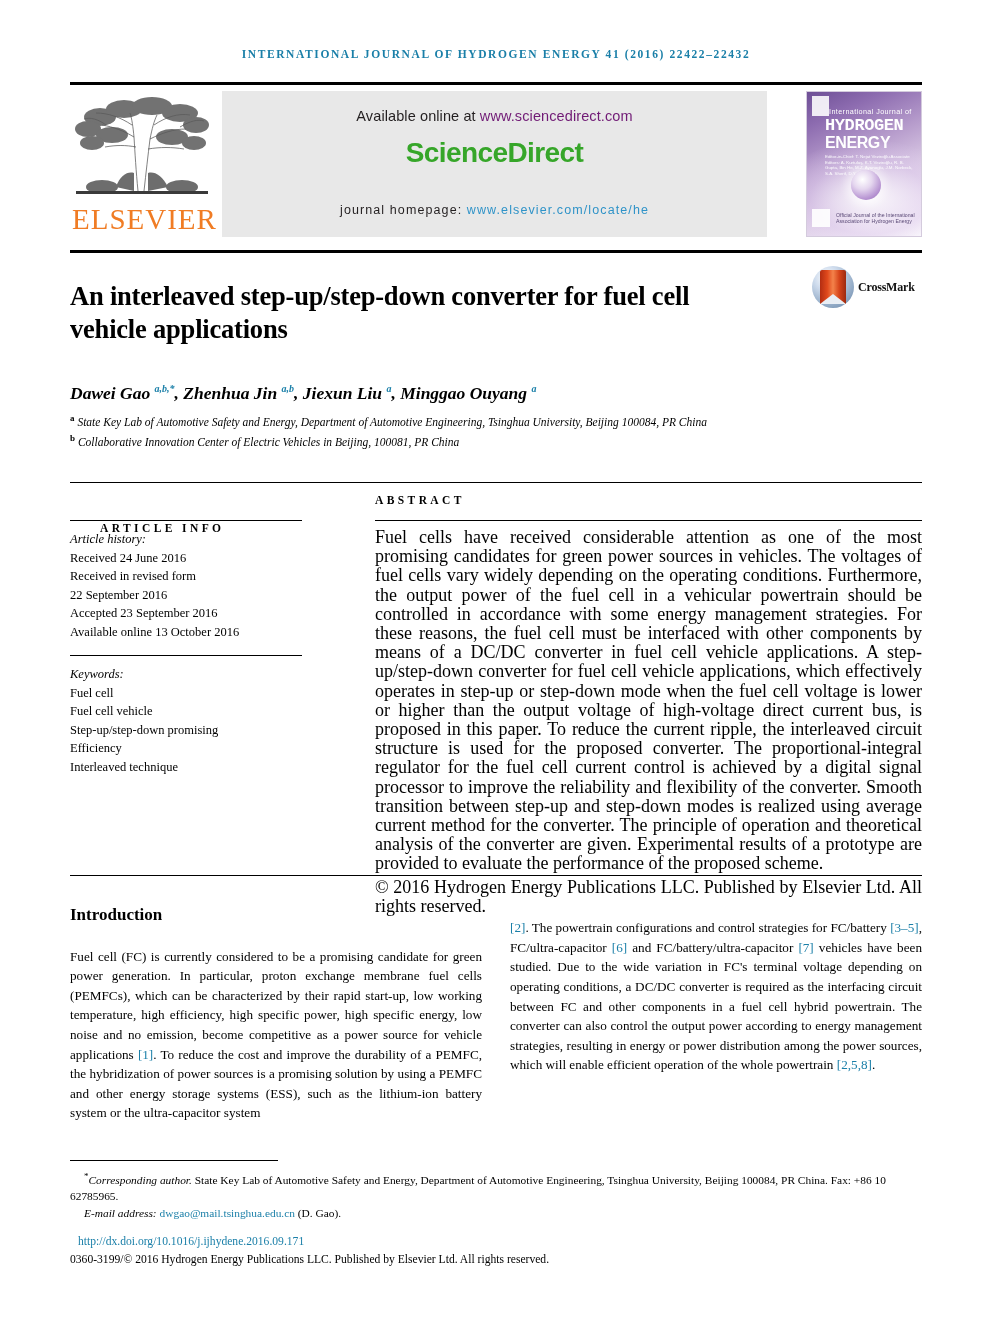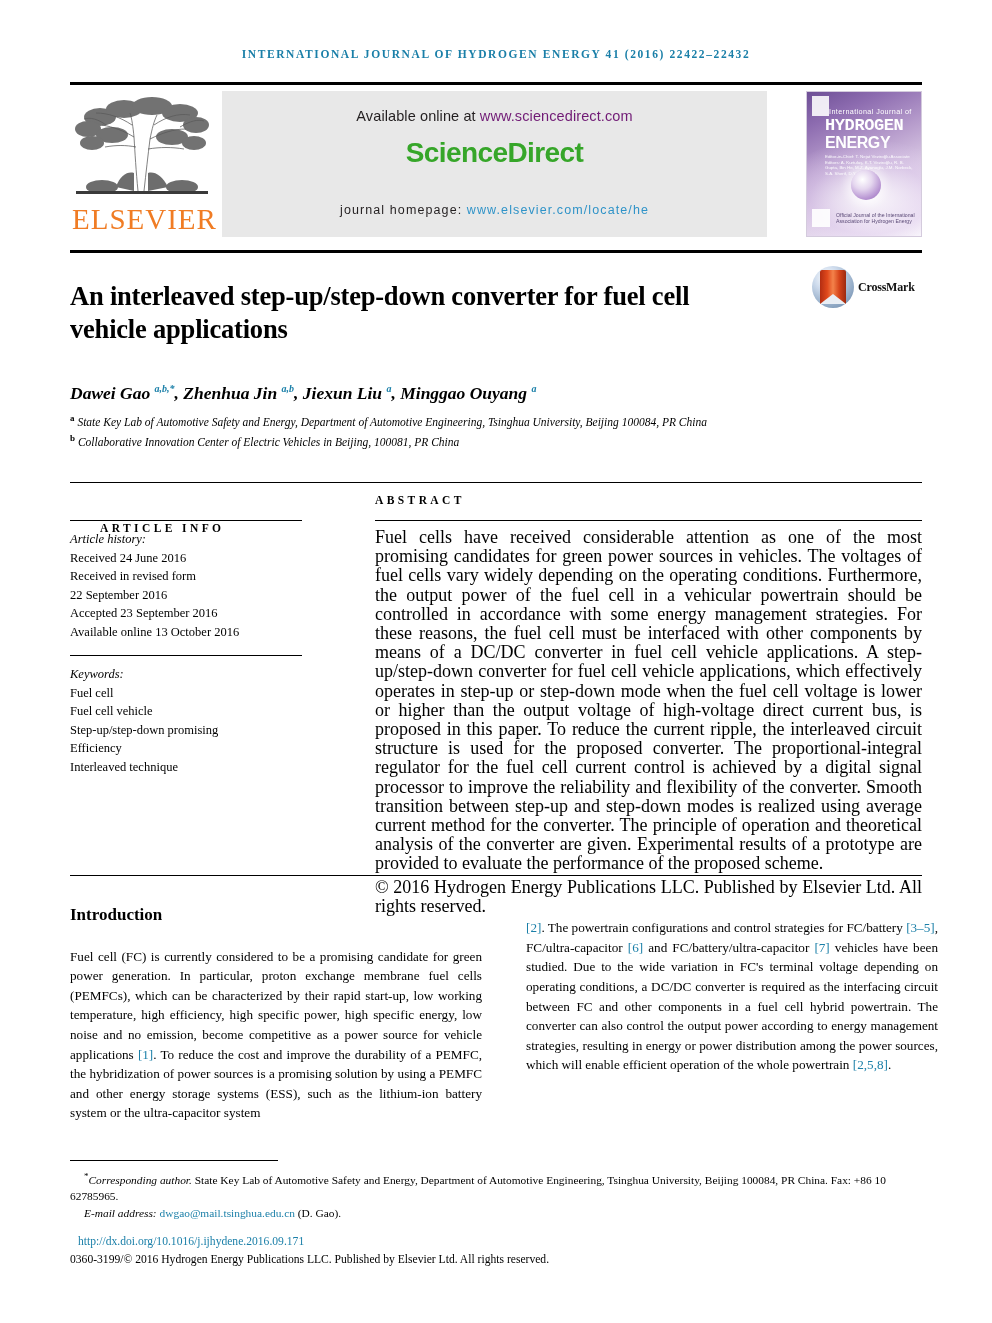--- a/index.html
+++ b/index.html
@@ -370,21 +370,21 @@
   .col {
     position: absolute;
     top: 905px;
     width: 412px;
     font-family: "Liberation Serif", serif;
     font-size: 13.2px;
     line-height: 19.6px;
     text-align: justify;
   }
   #col-left { left: 70px; }
-  #col-right { left: 526px; }
+  #col-right { left: 510px; }
   .body-h1 {
     font-family: "Liberation Serif", serif;
     font-size: 17px;
     font-weight: bold;
     margin: 0 0 22px 0;
     text-align: left;
   }
   .ref { color: #1a7fa8; }
 
   

